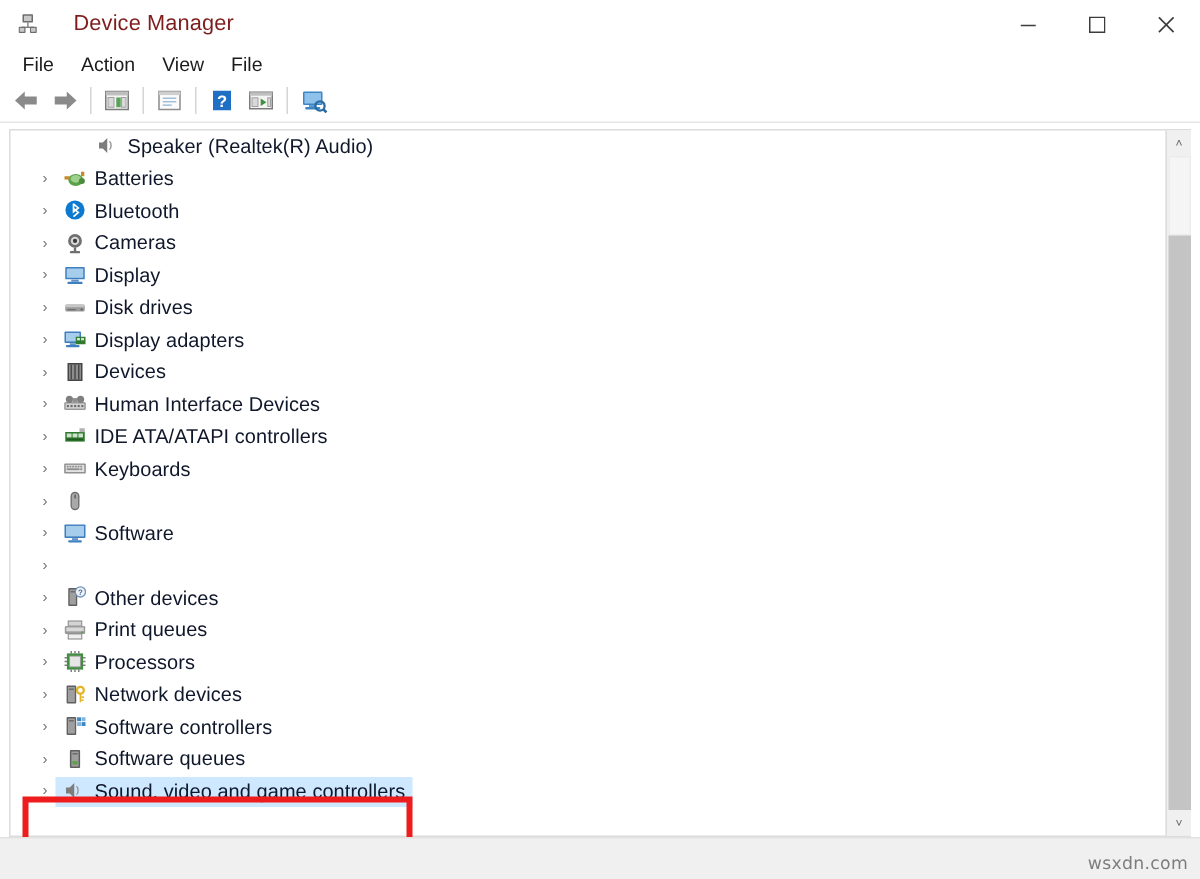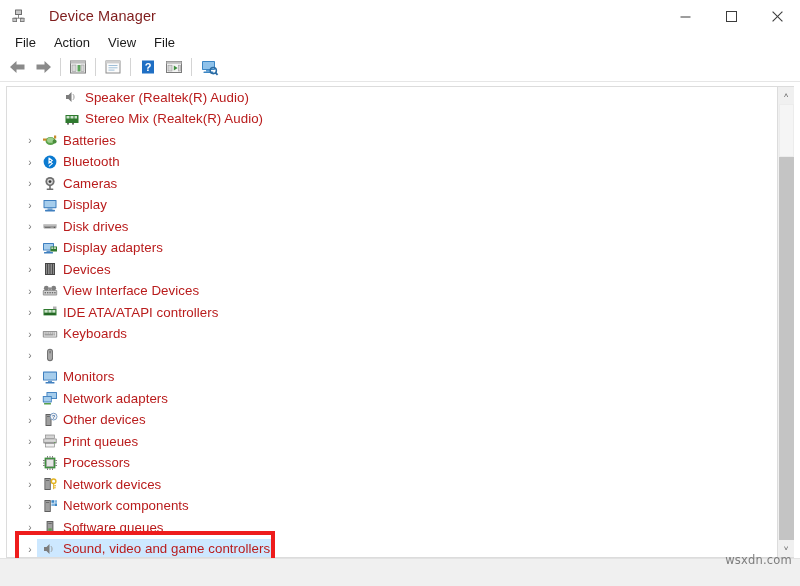--- a/index.html
+++ b/index.html
@@ -102,21 +102,21 @@
     flex: 0 0 14px;
   }
   .chev.blank { visibility: hidden; }
   .ricon {
     width: 17px; height: 17px;
     display: flex; align-items: center; justify-content: center;
     flex: 0 0 17px;
     margin-right: 5px;
   }
   .rlabel {
-    font-size: 13.3px; color: #b91c1c;
+    font-size: 13.3px; color: #0f172a;
     letter-spacing: 0.05px;
   }
   .row .sel-wrap {
     display: inline-flex; align-items: center;
     padding: 1px 5px 2px 4px;
     border-radius: 0;
   }
   .row.selected .sel-wrap {
     background: #cde8ff;
   }
@@ -164,21 +164,21 @@
   .statusbar {
     position: absolute;
     left: 0; bottom: 0;
     width: 800px; height: 28px;
     background: #f0f0f0;
     border-top: 1px solid #e2e2e2;
     box-sizing: border-box;
   }
   .watermark {
     position: absolute;
-    right: 8px; bottom: 19px;
+    right: 8px; bottom: 4px;
     font-size: 11.5px;
     color: #7d7d7d;
     font-family: "DejaVu Sans", sans-serif;
     letter-spacing: 0.2px;
   }
   svg { display: block; }
 </style>
 </head>
 <body>
 
@@ -306,37 +306,20 @@
             <div class="ricon">
               <svg width="16" height="16" viewBox="0 0 16 16">
                 <path d="M2 6 H4.5 L7.5 3 V13 L4.5 10 H2 Z" fill="#7d7d7d"></path>
                 <path d="M9 5.2 C10.4 6.4 10.4 9.6 9 10.8" stroke="#9a9a9a" stroke-width="1" fill="none"></path>
               </svg>
             </div>
             <div class="rlabel">Speaker (Realtek(R) Audio)</div>
           </div>
         </div>
         <div class="row">
-          <div style="width: 38px; flex: 0 0 38px;"></div>
-          <div class="chev blank">›</div>
-          <div class="sel-wrap">
-            <div class="ricon">
-              <svg width="16" height="16" viewBox="0 0 16 16">
-                <rect x="1.5" y="4" width="13" height="8" fill="#2f7a2f"></rect>
-                <rect x="2.5" y="5" width="3" height="2.5" fill="#cfe3cf"></rect>
-                <rect x="6.5" y="5" width="3" height="2.5" fill="#cfe3cf"></rect>
-                <rect x="10.5" y="5" width="2.5" height="2.5" fill="#cfe3cf"></rect>
-                <rect x="3" y="12" width="2" height="1.6" fill="#6b6b6b"></rect>
-                <rect x="8" y="12" width="2" height="1.6" fill="#6b6b6b"></rect>
-              </svg>
-            </div>
-            <div class="rlabel">Stereo Mix (Realtek(R) Audio)</div>
-          </div>
-        </div>
-        <div class="row">
           <div style="width: 16px; flex: 0 0 16px;"></div>
           <div class="chev">›</div>
           <div class="sel-wrap">
             <div class="ricon">
               <svg width="16" height="16" viewBox="0 0 16 16">
                 <ellipse cx="8.5" cy="9" rx="5" ry="4" fill="#5aa24a"></ellipse>
                 <ellipse cx="8.5" cy="8.2" rx="3.4" ry="2.6" fill="#9ed08e"></ellipse>
                 <rect x="1" y="6.5" width="3.5" height="2.2" fill="#c78a2a"></rect>
                 <rect x="12" y="3.5" width="2.2" height="3" fill="#c78a2a"></rect>
                 <circle cx="12.6" cy="9.6" r="2" fill="#4a8c3c"></circle>
@@ -449,21 +432,21 @@
                 <circle cx="4.3" cy="5.2" r="2.4" fill="#7f7f7f"></circle>
                 <circle cx="11.7" cy="5.2" r="2.4" fill="#7f7f7f"></circle>
                 <rect x="6.4" y="4.4" width="3.2" height="2.6" fill="#8f8f8f"></rect>
                 <rect x="2.6" y="9" width="1.4" height="1.4" fill="#6b6b6b"></rect>
                 <rect x="5" y="9" width="1.4" height="1.4" fill="#6b6b6b"></rect>
                 <rect x="7.4" y="9" width="1.4" height="1.4" fill="#6b6b6b"></rect>
                 <rect x="9.8" y="9" width="1.4" height="1.4" fill="#6b6b6b"></rect>
                 <rect x="12.2" y="9" width="1.4" height="1.4" fill="#6b6b6b"></rect>
               </svg>
             </div>
-            <div class="rlabel">View Interface Devices</div>
+            <div class="rlabel">Human Interface Devices</div>
           </div>
         </div>
         <div class="row">
           <div style="width: 16px; flex: 0 0 16px;"></div>
           <div class="chev">›</div>
           <div class="sel-wrap">
             <div class="ricon">
               <svg width="16" height="16" viewBox="0 0 16 16">
                 <rect x="1.5" y="5" width="13" height="6.4" fill="#2f7a2f"></rect>
                 <rect x="2.5" y="6" width="3.2" height="2.6" fill="#cfe3cf"></rect>
@@ -515,38 +498,26 @@
           <div class="chev">›</div>
           <div class="sel-wrap">
             <div class="ricon">
               <svg width="16" height="16" viewBox="0 0 16 16">
                 <rect x="1" y="2.6" width="14" height="9" rx="0.6" fill="#3f7fbf"></rect>
                 <rect x="2" y="3.6" width="12" height="7" fill="#a6cdec"></rect>
                 <rect x="6" y="11.8" width="4" height="1.3" fill="#5f93c6"></rect>
                 <rect x="3.5" y="13.1" width="9" height="1.5" rx="0.5" fill="#3f7fbf"></rect>
               </svg>
             </div>
-            <div class="rlabel">Monitors</div>
-          </div>
-        </div>
-        <div class="row">
-          <div style="width: 16px; flex: 0 0 16px;"></div>
-          <div class="chev">›</div>
-          <div class="sel-wrap">
-            <div class="ricon">
-              <svg width="16" height="16" viewBox="0 0 16 16">
-                <rect x="4.5" y="2" width="10.5" height="7" rx="0.6" fill="#3f7fbf"></rect>
-                <rect x="5.4" y="2.9" width="8.7" height="5.2" fill="#a6cdec"></rect>
-                <rect x="0.8" y="6" width="9" height="6.4" rx="0.6" fill="#3f7fbf"></rect>
-                <rect x="1.7" y="6.9" width="7.2" height="4.6" fill="#a6cdec"></rect>
-                <rect x="2" y="13" width="7" height="1.4" rx="0.5" fill="#56a04a"></rect>
-              </svg>
-            </div>
-            <div class="rlabel">Network adapters</div>
-          </div>
+            <div class="rlabel">Software</div>
+          </div>
+        </div>
+        <div class="row">
+          <div style="width: 16px; flex: 0 0 16px;"></div>
+          <div class="chev">›</div>
         </div>
         <div class="row">
           <div style="width: 16px; flex: 0 0 16px;"></div>
           <div class="chev">›</div>
           <div class="sel-wrap">
             <div class="ricon">
               <svg width="16" height="16" viewBox="0 0 16 16">
                 <rect x="3.5" y="2" width="6" height="12" rx="0.6" fill="#5f5f5f"></rect>
                 <rect x="4.4" y="3" width="4.2" height="10" fill="#9f9f9f"></rect>
                 <rect x="5" y="4" width="3" height="1" fill="#6b6b6b"></rect>
@@ -624,21 +595,21 @@
               <svg width="16" height="16" viewBox="0 0 16 16">
                 <rect x="2.4" y="2" width="6.4" height="12" rx="0.6" fill="#5f5f5f"></rect>
                 <rect x="3.3" y="3" width="4.6" height="10" fill="#9f9f9f"></rect>
                 <rect x="4" y="4" width="3.2" height="1" fill="#6b6b6b"></rect>
                 <rect x="9.4" y="2.2" width="2.6" height="2.6" fill="#3c86c4"></rect>
                 <rect x="12.4" y="2.2" width="2.6" height="2.6" fill="#7fb4df"></rect>
                 <rect x="9.4" y="5.4" width="2.6" height="2.6" fill="#7fb4df"></rect>
                 <rect x="12.4" y="5.4" width="2.6" height="2.6" fill="#3c86c4"></rect>
               </svg>
             </div>
-            <div class="rlabel">Network components</div>
+            <div class="rlabel">Software controllers</div>
           </div>
         </div>
         <div class="row">
           <div style="width: 16px; flex: 0 0 16px;"></div>
           <div class="chev">›</div>
           <div class="sel-wrap">
             <div class="ricon">
               <svg width="16" height="16" viewBox="0 0 16 16">
                 <rect x="4.6" y="2" width="6.8" height="12" rx="0.6" fill="#5f5f5f"></rect>
                 <rect x="5.6" y="3" width="4.8" height="10" fill="#9f9f9f"></rect>

